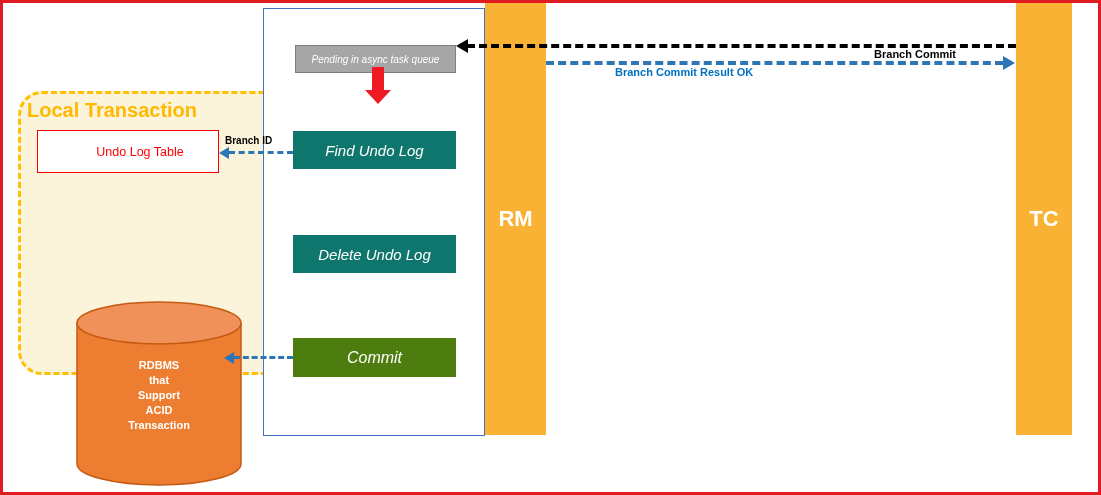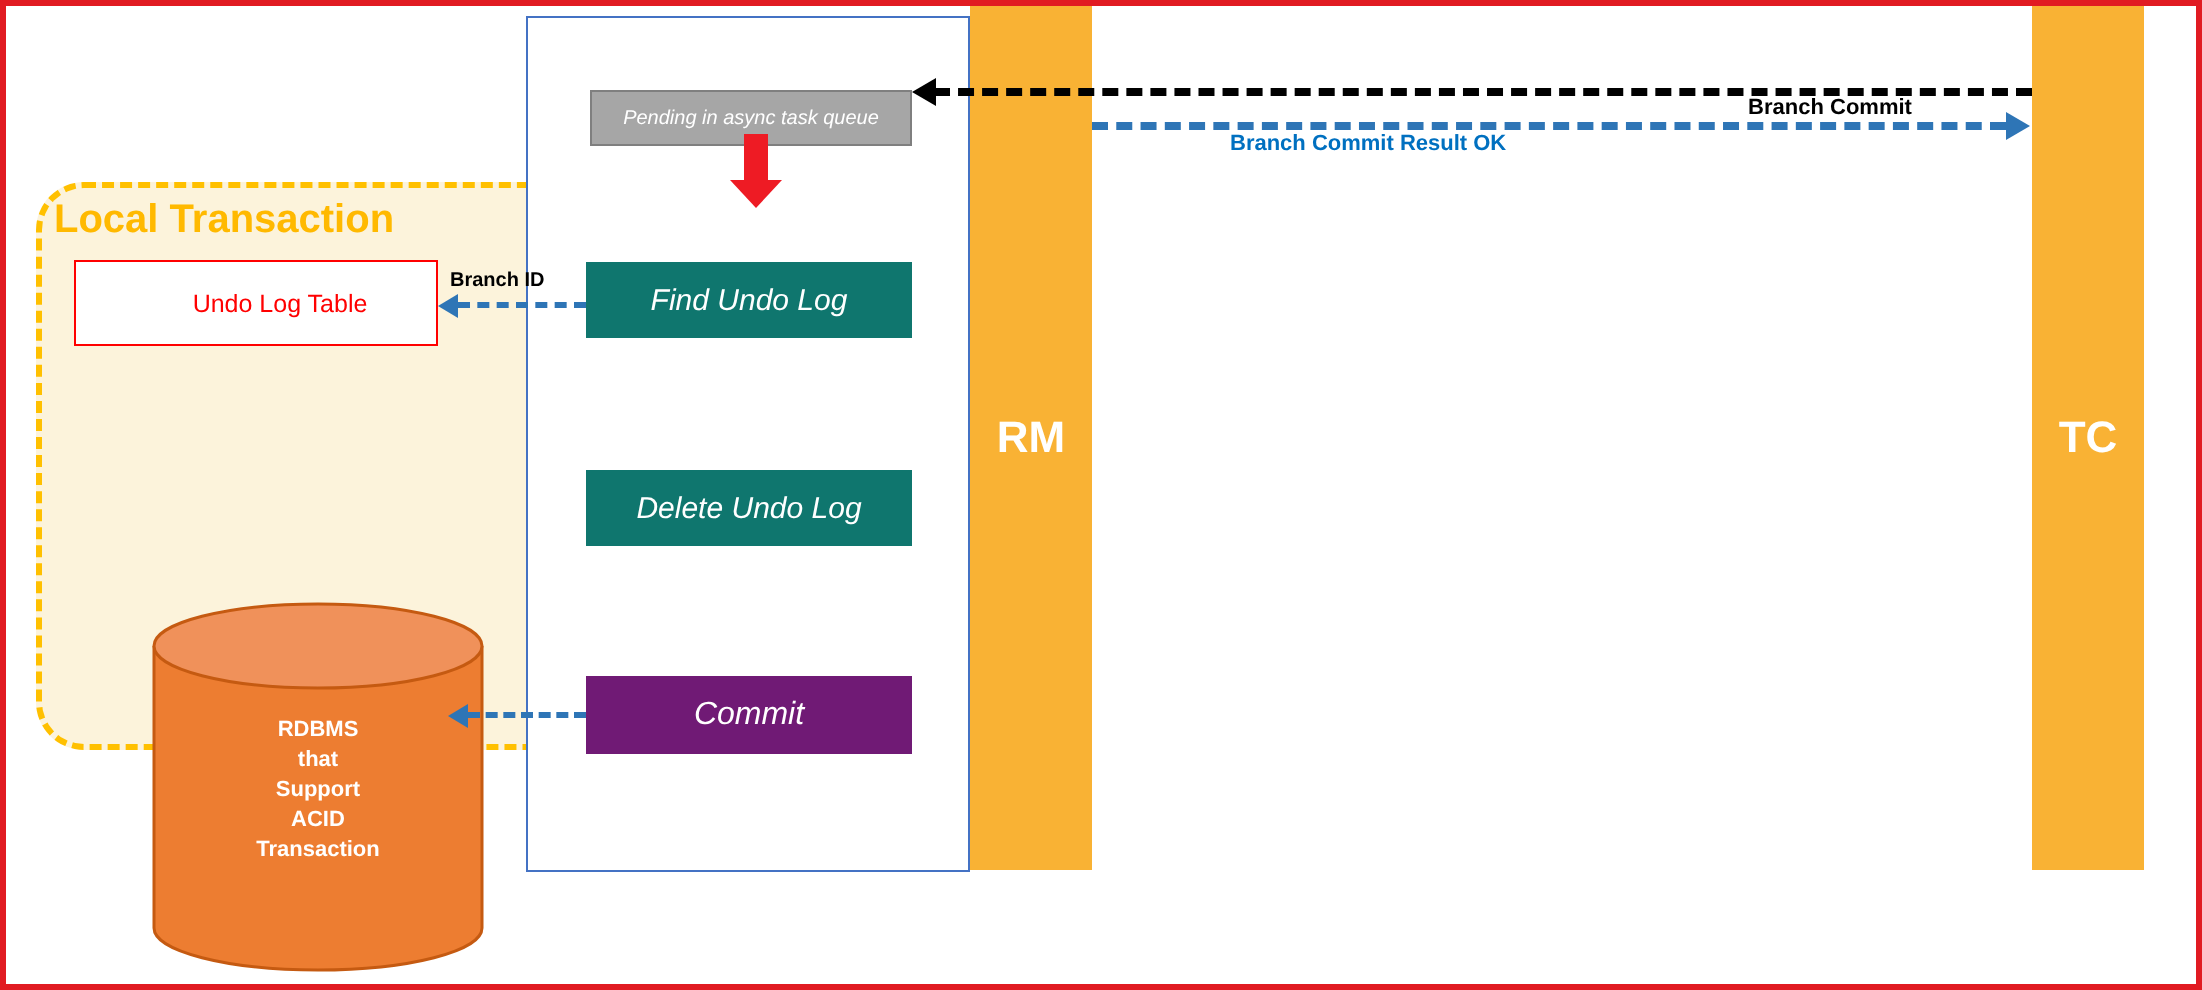--- a/index.html
+++ b/index.html
@@ -59,21 +59,21 @@
   }
 
   
   .flow-box {
     width:163px; height:38px;
     display:flex; align-items:center; justify-content:center;
     color:#fff; font-style:italic; font-size:15px;
     z-index:4;
   }
   .blue-box { background:#0f766e; }
-  .commit-box { background:#701a75; height:39px; font-size:16px; }
+  .commit-box { background:#4d7c0f; height:39px; font-size:16px; }
   .find-box   { left:290px; top:128px; }
   .delete-box { left:290px; top:232px; }
   .commit-pos { left:290px; top:335px; }
 
   
   .undo-table {
     left:34px; top:127px; width:182px; height:43px;
     background:#fff; border:1px solid #FF0000;
     color:#FF0000; font-size:12.5px;
     display:flex; align-items:center; justify-content:center;

